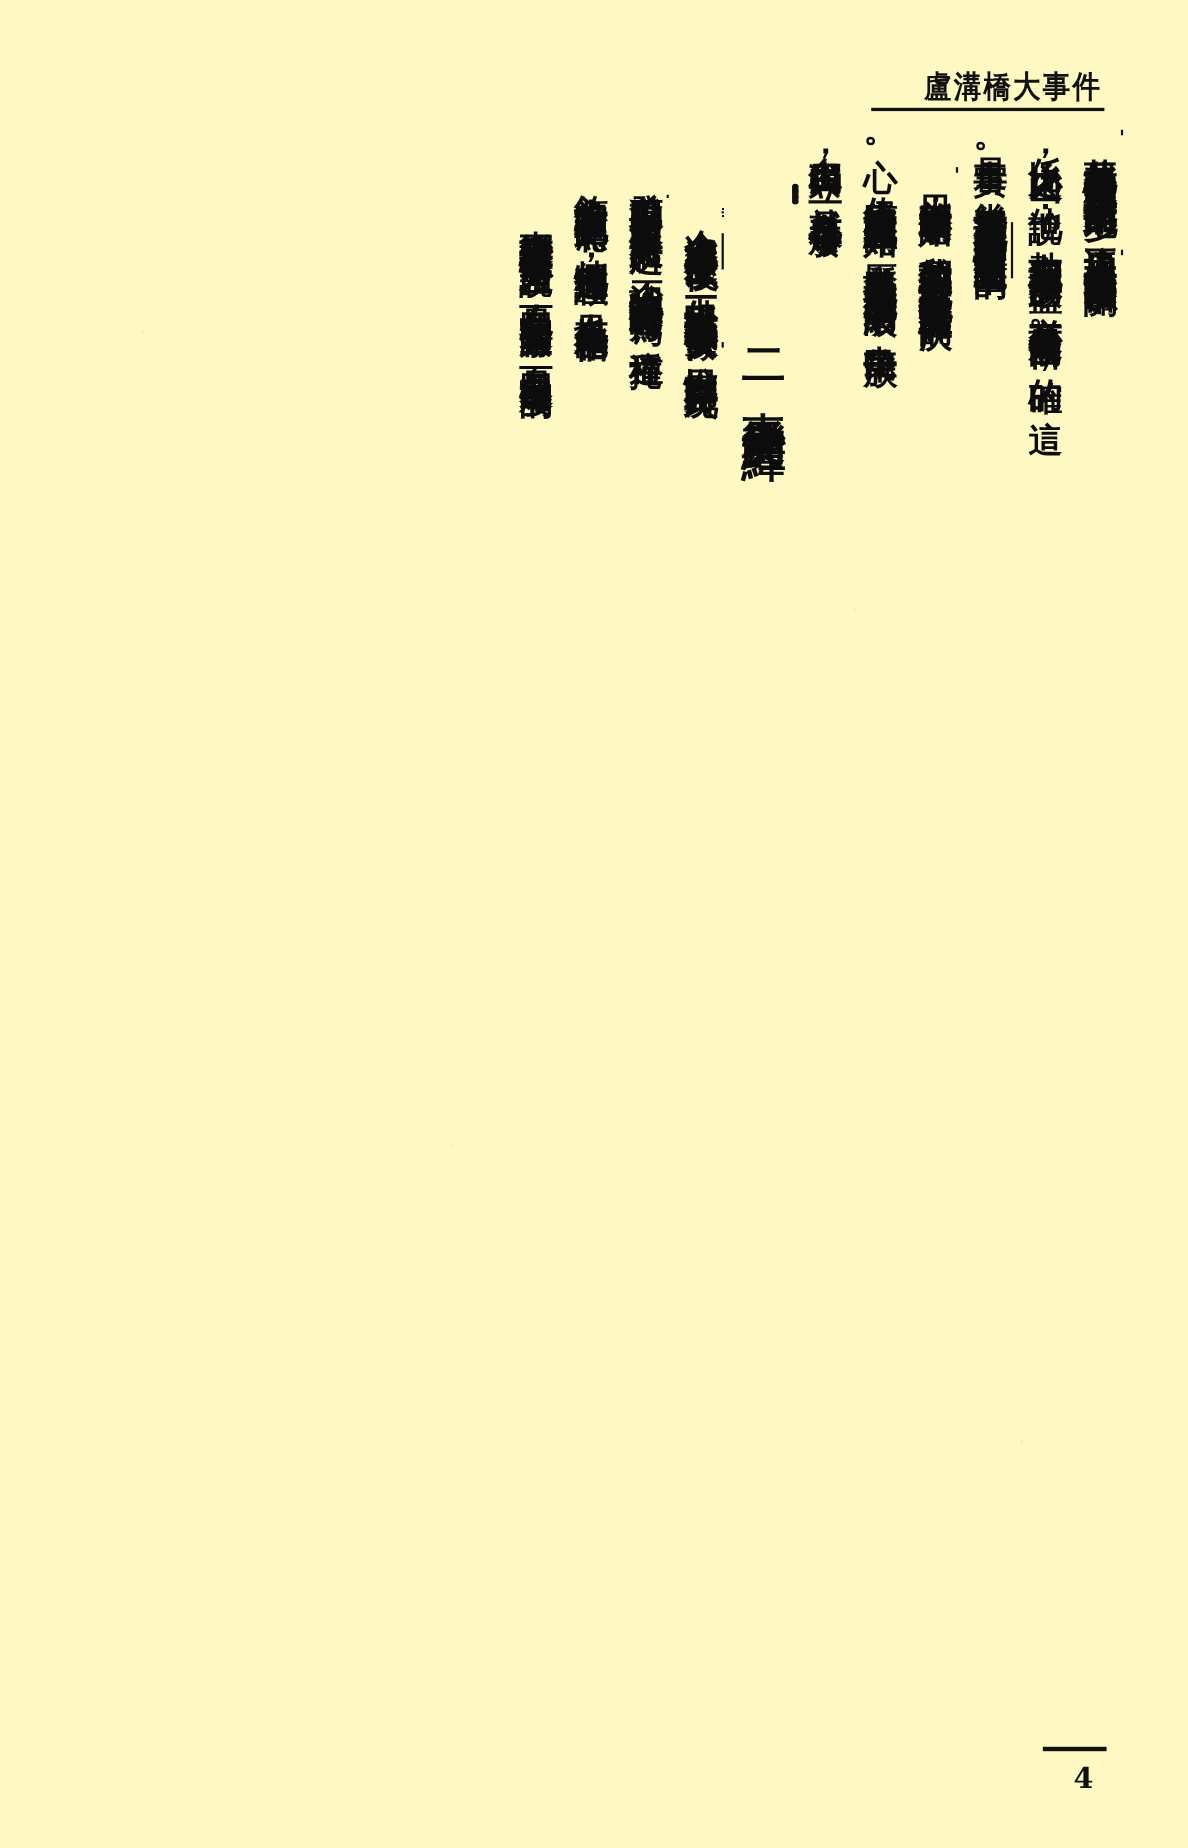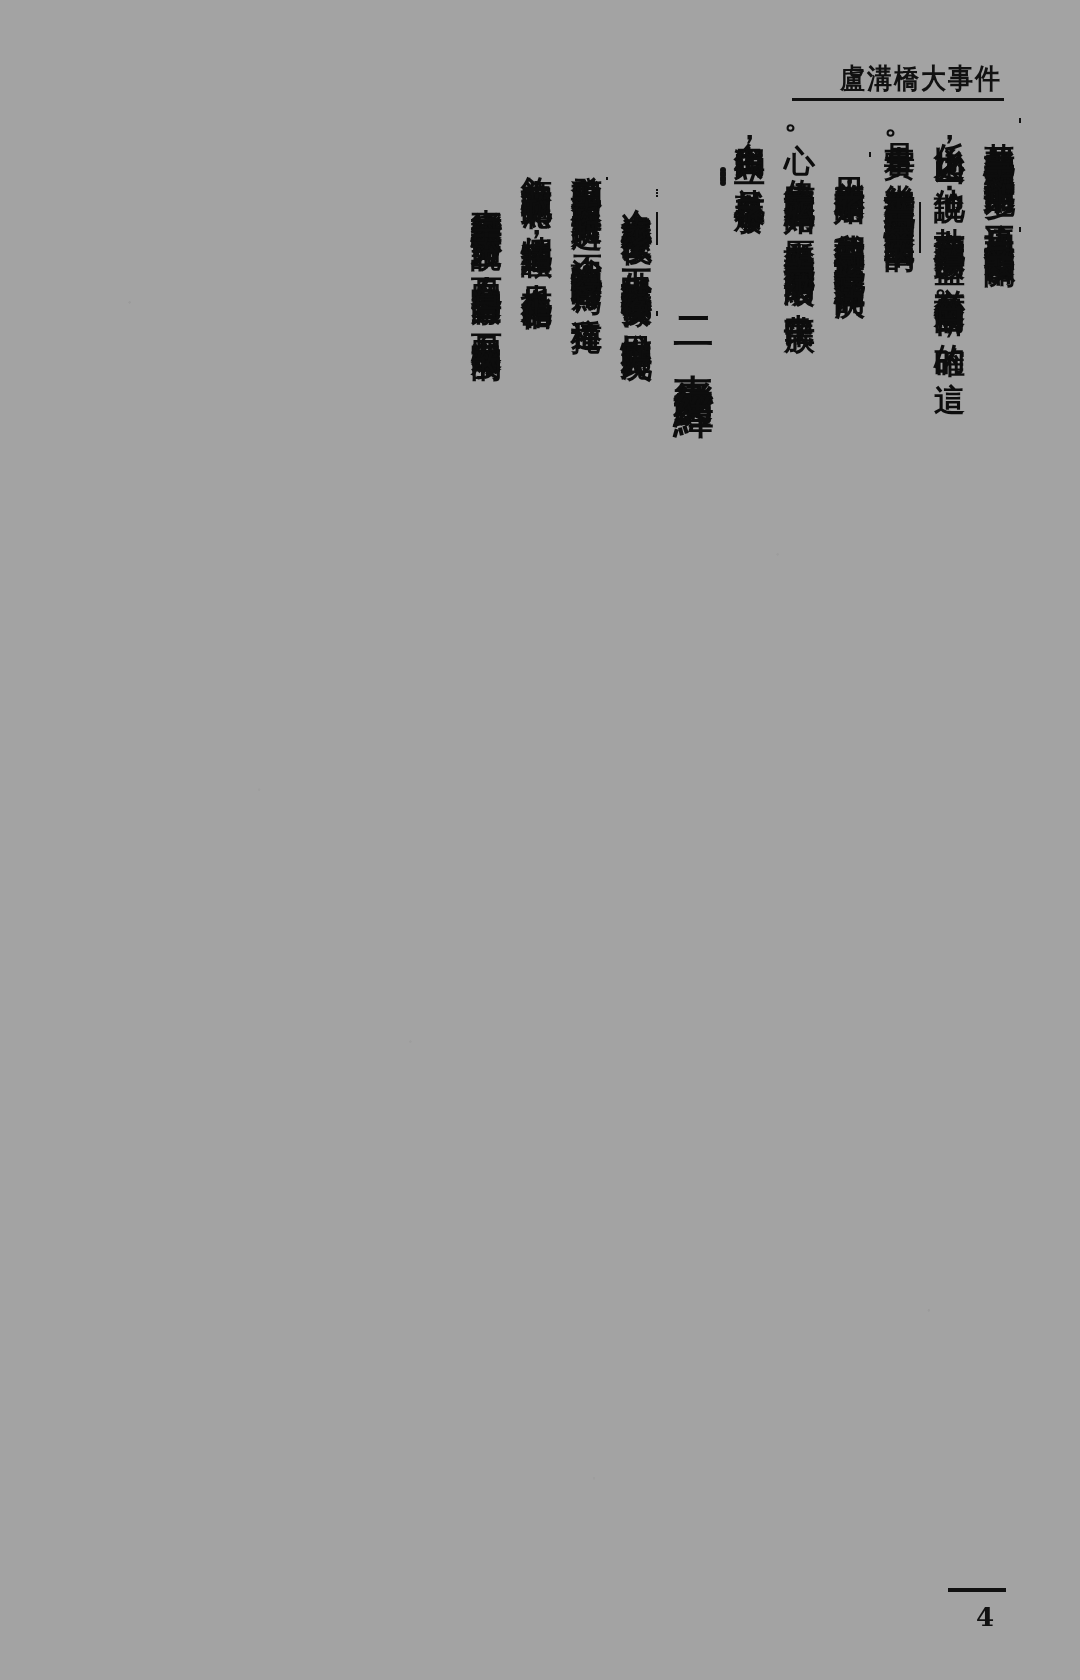--- a/index.html
+++ b/index.html
@@ -7,21 +7,21 @@
     padding: 0;
     background: #ffffff;
   }
   body {
     font-family: "DejaVu Serif", "Liberation Serif", serif;
   }
   #page {
     position: relative;
     width: 1080px;
     height: 1680px;
-    background: #a3a3a3;
+    background: #fef9c3;
     overflow: hidden;
   }
   
   #page::before {
     content: "";
     position: absolute;
     inset: 0;
     background-image:
       radial-gradient(circle at 12% 18%, rgba(0,0,0,0.05) 0 1px, transparent 1.5px),
       radial-gradient(circle at 38% 62%, rgba(0,0,0,0.04) 0 1px, transparent 1.5px),

